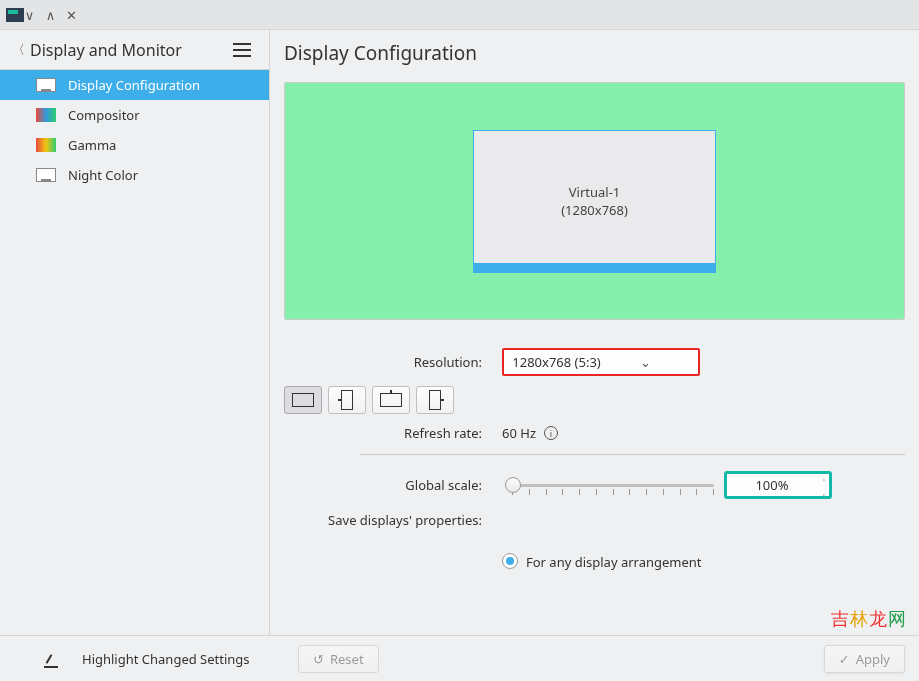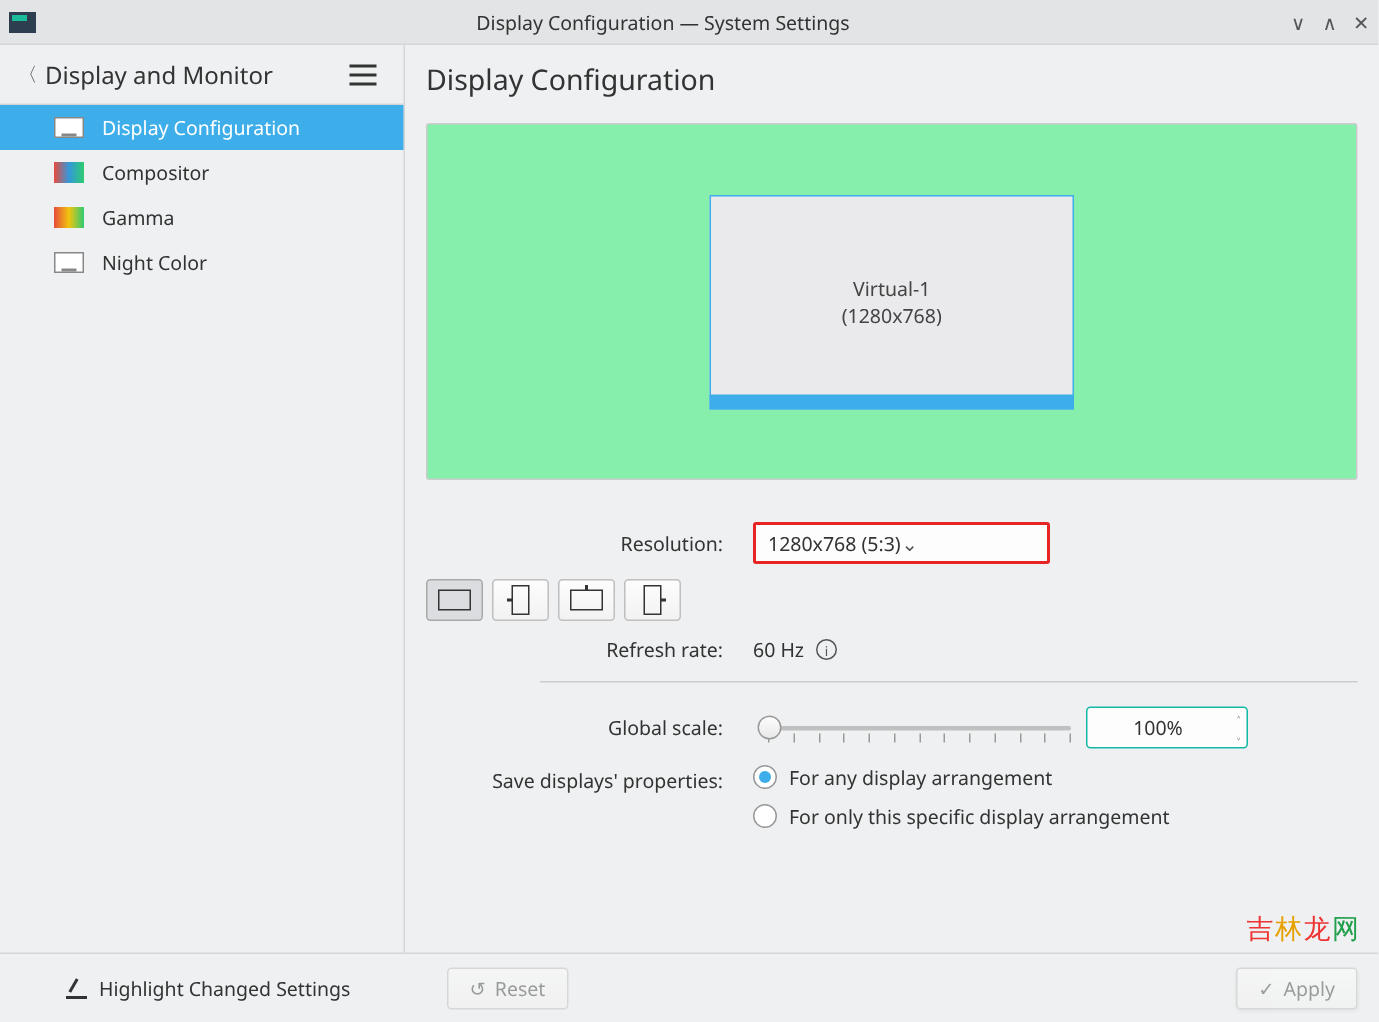--- a/index.html
+++ b/index.html
@@ -38,21 +38,21 @@
   .content-title { font-size:19px; padding:6px 0 16px 0; }
   .preview-box { height:238px; border:1px solid #ccc; background:#86efac; border-radius:2px; display:flex; align-items:center; justify-content:center; }
   .monitor-thumb { width:243px; height:143px; border:1px solid #3daee9; background:#eaeaec; display:flex; flex-direction:column; align-items:center; justify-content:center; font-size:13px; color:#444; position:relative; }
   .monitor-thumb .bar { position:absolute; bottom:-1px; left:-1px; right:-1px; height:10px; background:#3daee9; }
 
   
   .form { margin-top:28px; }
   .form-row { display:flex; align-items:center; margin-bottom:10px; }
   .form-label { width:218px; text-align:right; padding-right:20px; color:#333; }
   .combo { width:198px; height:28px; border:2px solid #e82525; background:#fdfdfd; display:flex; align-items:center; padding:0 8px; border-radius:2px; }
-  .combo span { flex:1; }
+  .combo span { flex:1;text-align:center; }
   .combo .chev { color:#555; }
 
   .orient-group { display:flex; gap:6px; }
   .orient-btn { width:38px; height:28px; border:1px solid #bfbfbf; background:linear-gradient(#fdfdfd,#f2f2f2); border-radius:3px; display:flex; align-items:center; justify-content:center; }
   .orient-btn.selected { background:#dcdde0; border-color:#a9a9a9; }
   .orient-rect-h { width:22px; height:14px; border:1.5px solid #333; }
   .orient-rect-v { width:12px; height:20px; border:1.5px solid #333; }
   .orient-marker-top { position:relative; }
   .orient-marker-top::before { content:""; position:absolute; top:-4px; left:50%; width:2px; height:4px; background:#333; transform:translateX(-50%);}
   .orient-marker-left { position:relative; }
@@ -61,49 +61,48 @@
   .rate-val { display:flex; align-items:center; gap:8px; }
   .info-icon { width:14px; height:14px; border:1.3px solid #555; border-radius:50%; font-size:9px; display:flex; align-items:center; justify-content:center; color:#555; }
 
   .separator { height:1px; background:#ccc; margin:12px 0 16px 76px; }
 
   .slider-track { flex:1; max-width:212px; height:20px; position:relative; margin-right:10px; }
   .slider-line { position:absolute; top:9px; left:10px; right:0; height:3px; background:#c0c0c0; border-radius:2px;}
   .slider-ticks { position:absolute; top:14px; left:10px; right:0; height:6px; display:flex; justify-content:space-between; }
   .slider-ticks span { width:1px; height:6px; background:#999; }
   .slider-handle { position:absolute; top:2px; left:3px; width:16px; height:16px; border:1px solid #999; border-radius:50%; background:linear-gradient(#fdfdfd,#e8e8e8);}
-  .spin { width:108px; height:28px; border:1px solid #14b8a6; border-radius:3px; background:#fdfdfd; display:flex; align-items:center; padding:0 20px 0 8px; position:relative; }
+  .spin { width:108px; height:28px; border:3px solid #14b8a6; border-radius:3px; background:#fdfdfd; display:flex; align-items:center; padding:0 20px 0 8px; position:relative; }
   .spin span { flex:1; text-align:center; }
   .spin .arrows { position:absolute; right:4px; top:3px; display:flex; flex-direction:column; gap:4px; font-size:8px; color:#666; }
 
   .radio { width:16px; height:16px; border:1px solid #999; border-radius:50%; display:inline-flex; align-items:center; justify-content:center; margin-right:8px; background:#fff;}
   .radio.sel::after { content:""; width:8px; height:8px; border-radius:50%; background:#3daee9; }
-  .radio-row { display:flex; align-items:center; margin-bottom:8px; }
+  .radio-row { display:flex; align-items:flex-start; margin-bottom:8px;margin-top:44px; }
 
   
   .footer { position:absolute; bottom:0; left:0; right:0; height:46px; display:flex; align-items:center; border-top:1px solid #d5d5d5; padding:0 14px; }
-  .footer-left { width:270px; display:flex; align-items:center; gap:8px; padding-left:30px;}
+  .footer-left { width:270px; display:flex; align-items:flex-end; gap:24px; padding-left:30px;}
   .underline-icon { width:14px; height:14px; position:relative; }
   .underline-icon::before { content:""; position:absolute; top:0; left:4px; width:2px; height:10px; background:#333; transform:rotate(30deg);}
   .underline-icon::after { content:""; position:absolute; bottom:0; left:0; width:14px; height:2px; background:#333;}
   .btn { height:28px; padding:0 14px; border:1px solid #bbb; border-radius:3px; background:linear-gradient(#fdfdfd,#f2f2f2); display:flex; align-items:center; gap:6px;}
   .btn.ghost { opacity:.45; }
   .btn.shadow { box-shadow:0 1px 3px rgba(0,0,0,.15);}
   .footer-right { flex:1; display:flex; justify-content:flex-end; gap:10px; padding-right:0;}
   .reset-wrap { margin-left:14px; }
 
   .watermark { position:absolute; right:12px; bottom:50px; font-size:18px; font-weight:normal; letter-spacing:1px;}
   .watermark .a{color:#e33;} .watermark .b{color:#e6a100;} .watermark .c{color:#e33;} .watermark .d{color:#23a04d;}
 </style>
 </head>
 <body>
 
 <div class="titlebar">
   <div class="app-icon"></div>
-  <div class="title-text">Display Configuration — System Settings</div>
   <div class="win-controls">
     <span>∨</span>
     <span>∧</span>
     <span>✕</span>
   </div>
 </div>
 
 <div class="main">
 
   <div class="sidebar">
@@ -213,24 +212,20 @@
         </div>
       </div>
 
       <div class="form-row" style="align-items:flex-start;">
         <div class="form-label" style="padding-top:2px;">Save displays' properties:</div>
         <div>
           <div class="radio-row">
             <span class="radio sel"></span>
             <span>For any display arrangement</span>
           </div>
-          <div class="radio-row">
-            <span class="radio"></span>
-            <span>For only this specific display arrangement</span>
-          </div>
         </div>
       </div>
     </div>
   </div>
 </div>
 
 <div class="footer">
   <div class="footer-left">
     <span class="underline-icon"></span>
     <span>Highlight Changed Settings</span>

